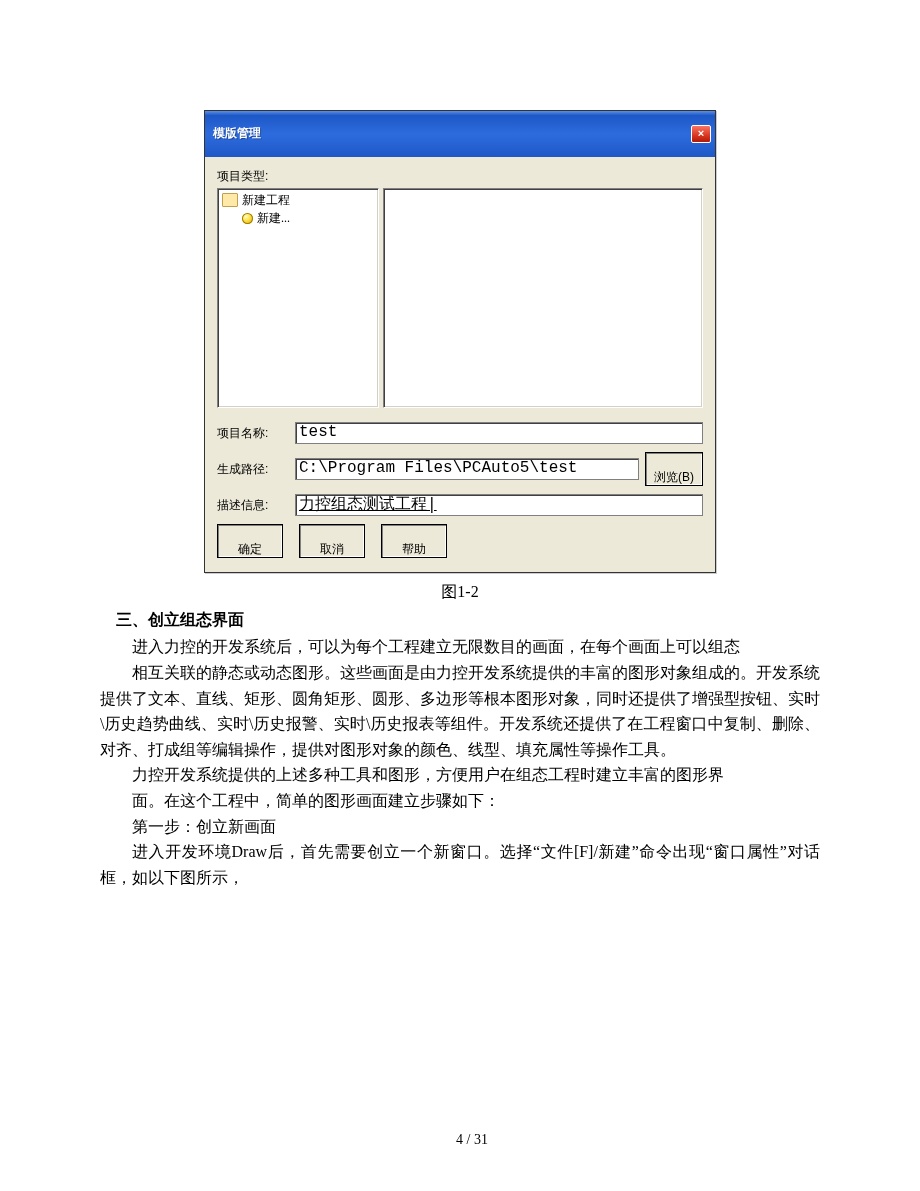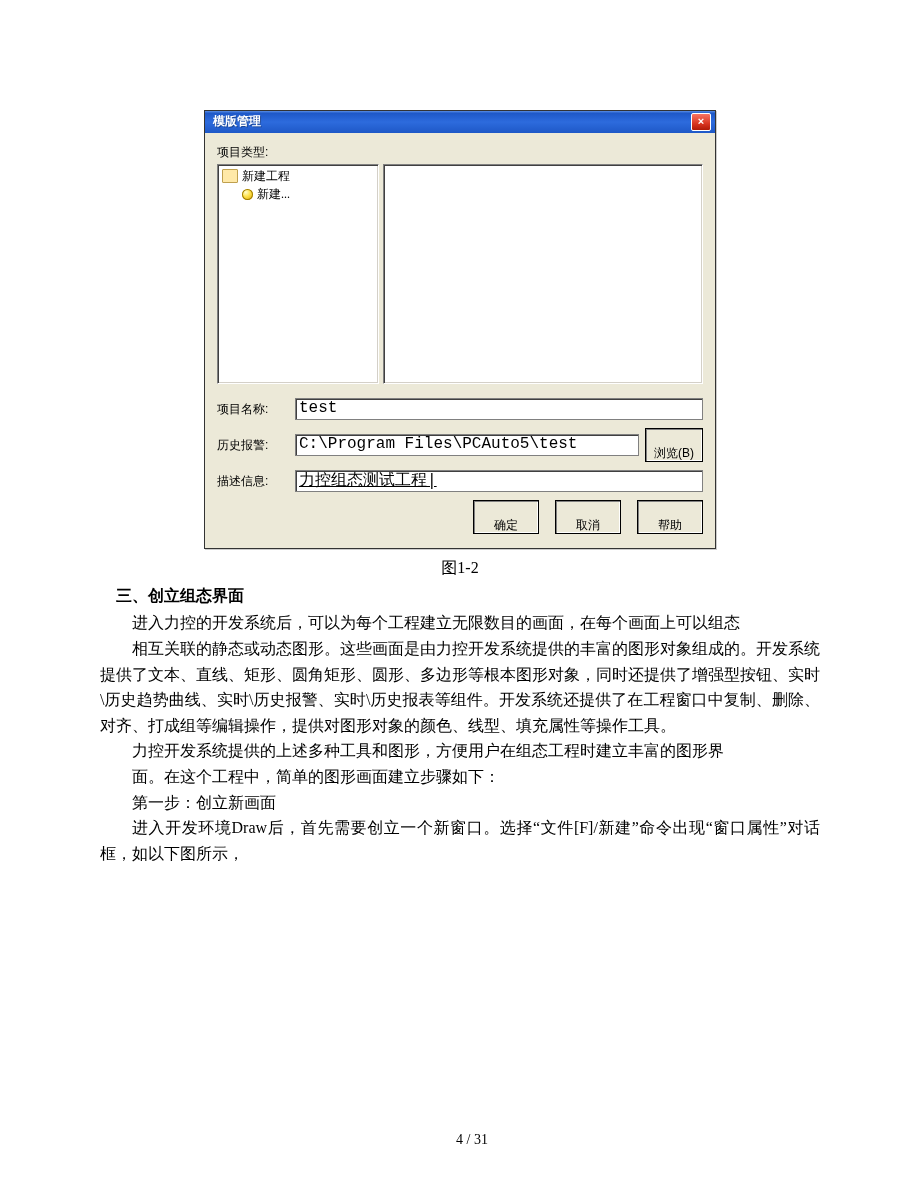--- a/index.html
+++ b/index.html
@@ -25,21 +25,21 @@
     box-shadow: 1px 1px 0 rgba(0,0,0,0.2);
     font-family: Tahoma, "Microsoft Sans Serif", sans-serif;
     font-size: 12px;
   }
   .titlebar {
     height: 22px;
     background: linear-gradient(180deg, #5a8ee6 0%, #1e58c7 10%, #2d6bdd 50%, #1e58c7 100%);
     display: flex;
     align-items: center;
     justify-content: space-between;
-    padding: 0 4px;
+    padding: 12px 4px;
     color: #fff;
     font-weight: bold;
   }
   .titlebar .title {
     padding-left: 4px;
     text-shadow: 1px 1px 0 rgba(0,0,0,0.3);
   }
   .close-btn {
     width: 18px;
     height: 16px;
@@ -134,21 +134,20 @@
     box-shadow: 1px 1px 0 #808080 inset, -1px -1px 0 #fff inset;
     font-size: 12px;
     font-family: Tahoma, "SimSun", sans-serif;
     padding: 16px 8px;
     cursor: pointer;
   }
   .browse-row .text-input { flex: 1; }
   .browse-row .btn { margin-left: 6px; min-width: 56px; }
   .button-bar {
     display: flex;
-    justify-content: flex-end;
     gap: 16px;
     margin-top: 6px;
   }
   
   .caption {
     text-align: center;
     margin-bottom: 2px;
   }
   .section-title {
     font-weight: bold;
@@ -196,21 +195,21 @@
         </div>
         <div class="pane pane-right"></div>
       </div>
 
       <div class="form-row">
         <label>项目名称:</label>
         <div class="text-input">test</div>
       </div>
 
       <div class="form-row browse-row">
-        <label>历史报警:</label>
+        <label>生成路径:</label>
         <div class="text-input">C:\Program Files\PCAuto5\test</div>
         <button class="btn">浏览(B)</button>
       </div>
 
       <div class="form-row">
         <label>描述信息:</label>
         <div class="text-input monospace-cjk">力控组态测试工程|</div>
       </div>
 
       <div class="button-bar">

